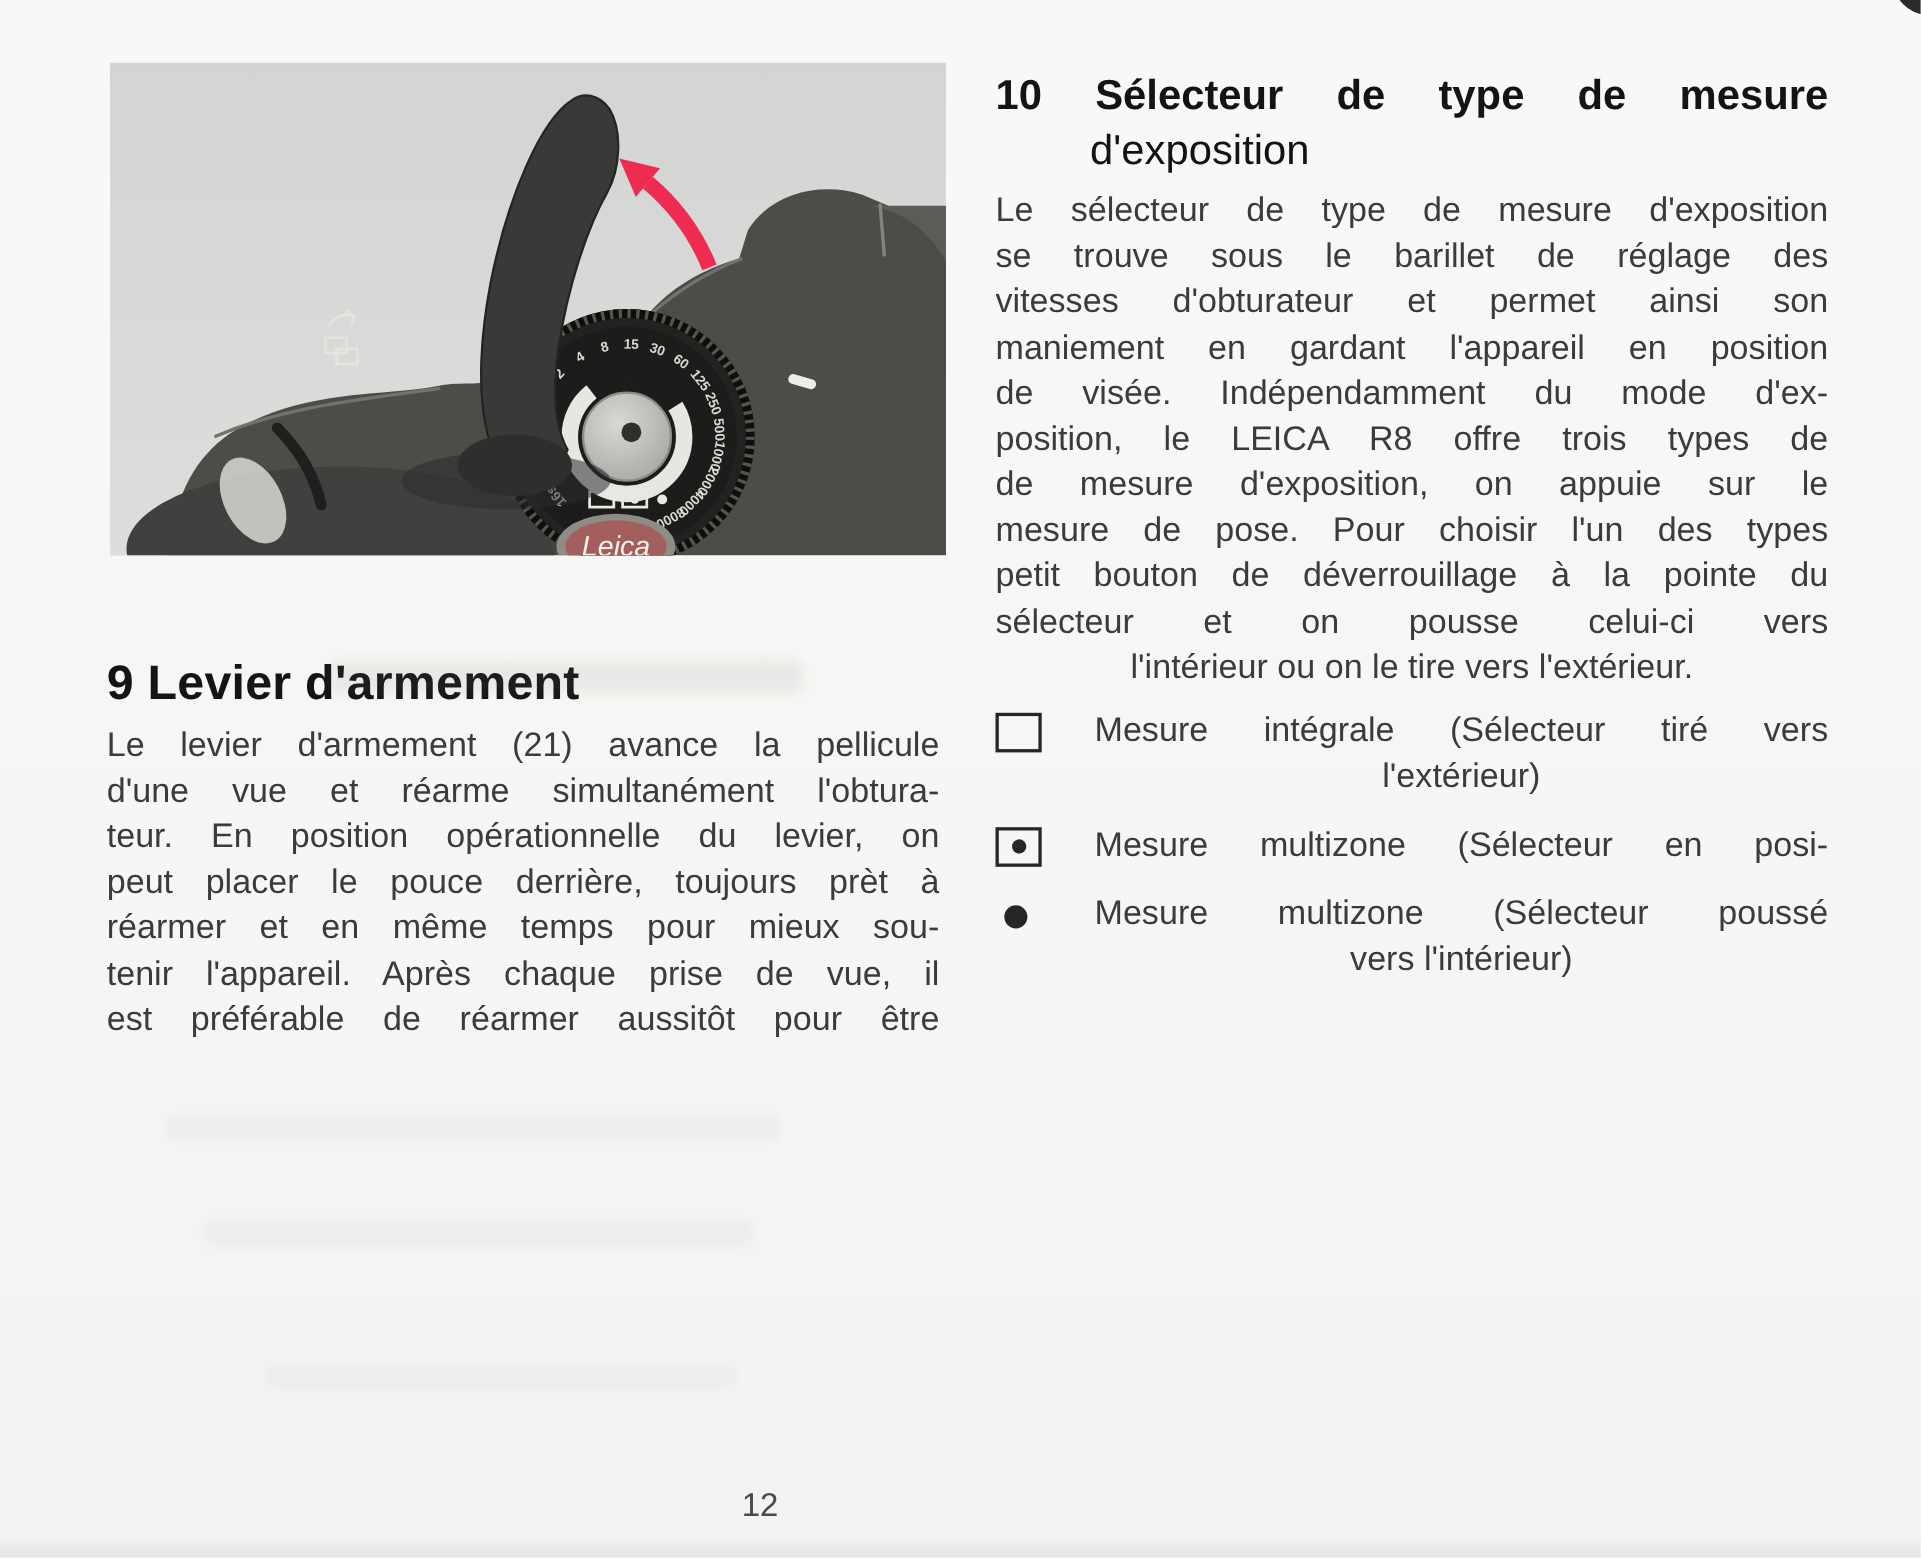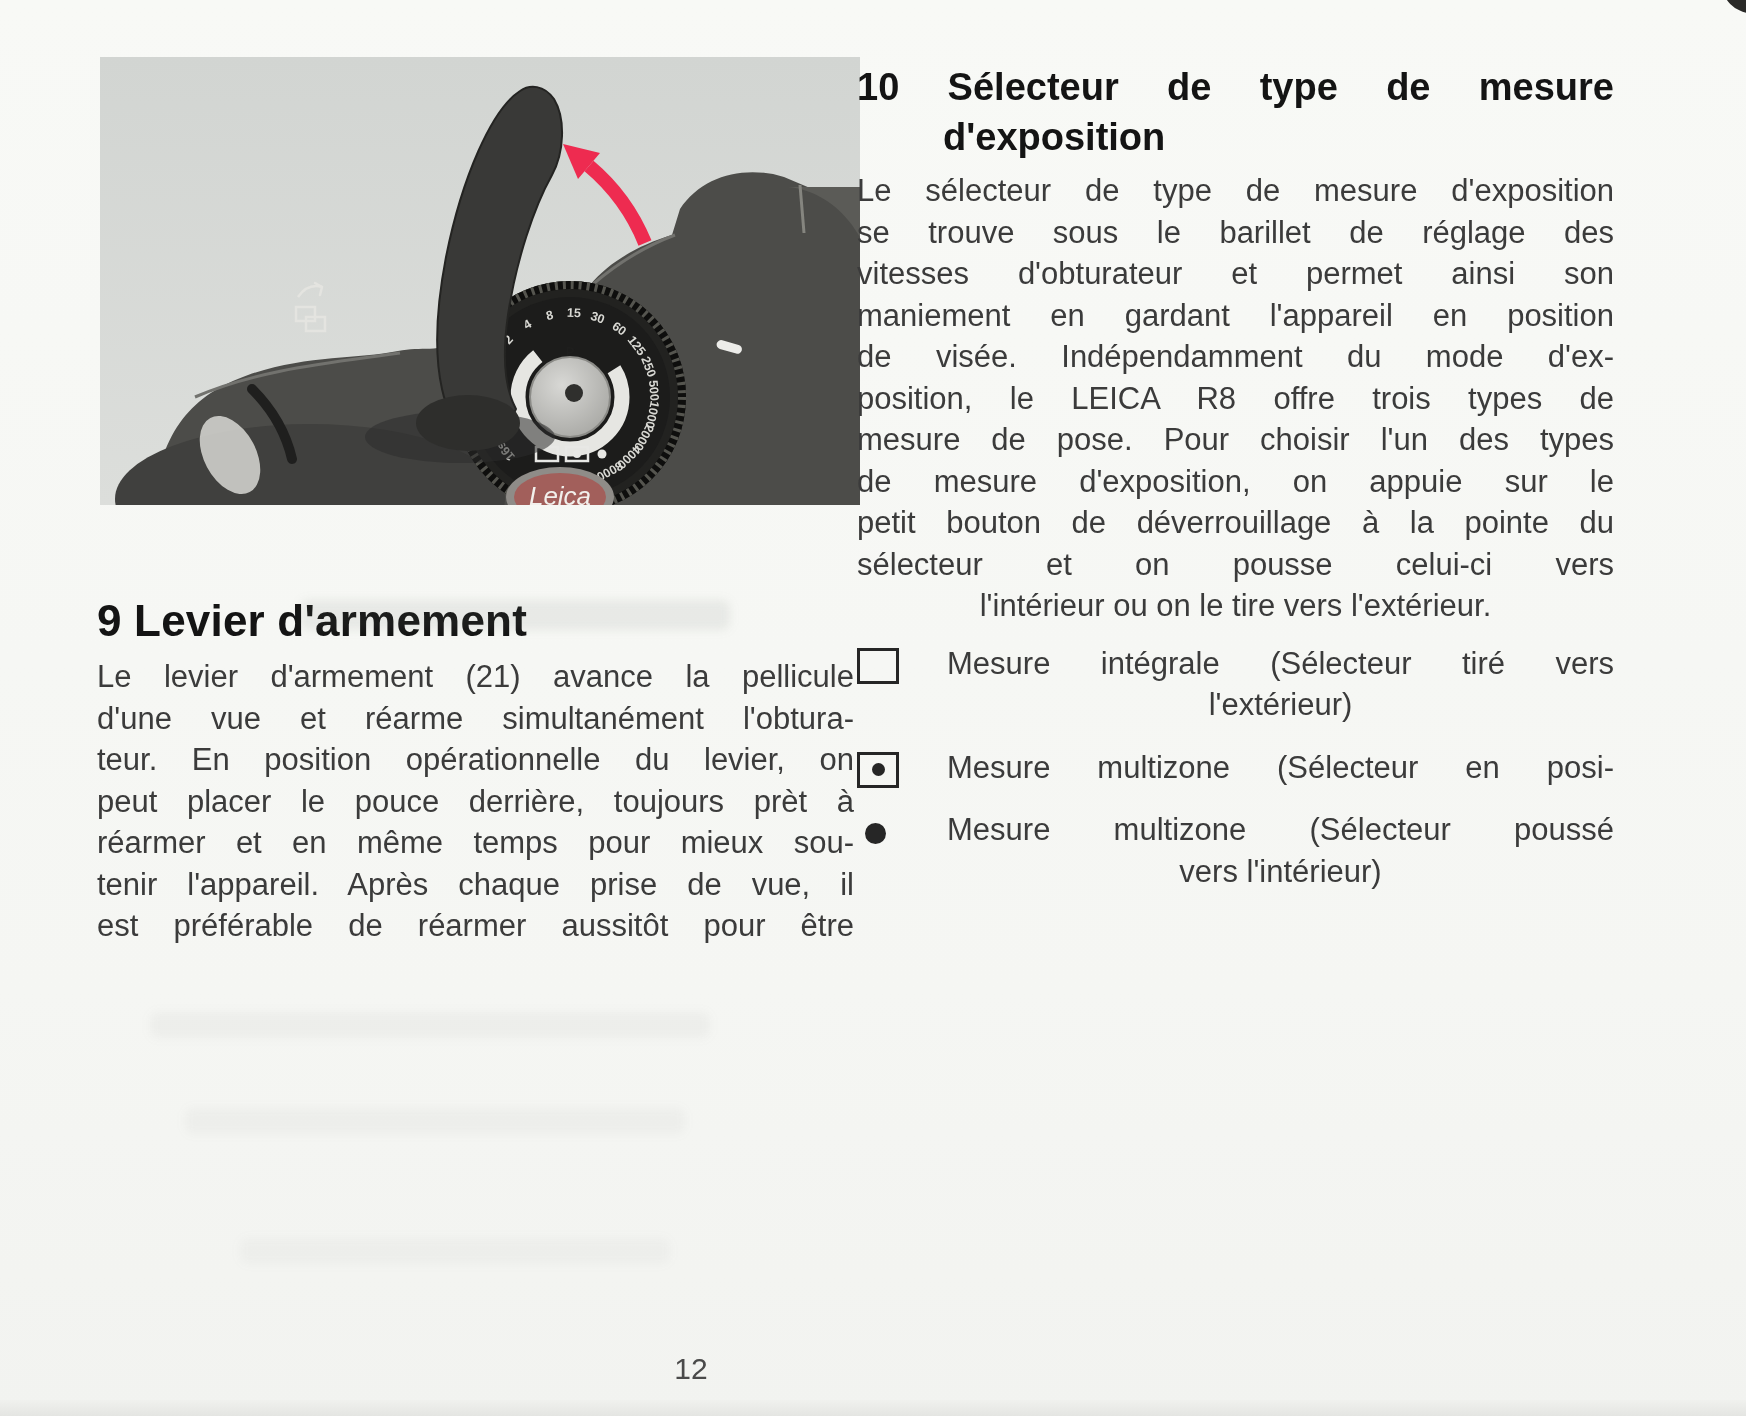--- a/index.html
+++ b/index.html
@@ -20,26 +20,26 @@
     background:#2a2a28;border-radius:0 0 0 90%;transform:rotate(8deg);}
 
   
   .photo{position:absolute;left:100px;top:57px;width:760px;height:448px;
     background:#d7dad6;overflow:hidden;}
   .photo svg{display:block;}
 
   
   .col{position:absolute;width:757px;}
   .col-left{left:97px;top:596px;}
-  .col-right{left:857px;top:62px;}
+  .col-right{left:905px;top:62px;}
 
   .h-left{font-size:44px;font-weight:bold;color:#141414;margin:0 0 10px 0;letter-spacing:.2px;}
   .h-right-l1{font-size:38px;font-weight:bold;color:#141414;line-height:50px;
     text-align:justify;text-align-last:justify;white-space:nowrap;overflow:hidden;}
-  .h-right-l2{font-size:38px;font-weight:bold;color:#141414;line-height:50px;padding-left:86px;margin-bottom:8px;}
+  .h-right-l2{font-size:38px;font-weight:normal;color:#141414;line-height:50px;padding-left:86px;margin-bottom:8px;}
 
   .bodytext{font-size:31px;line-height:41.5px;color:#3b3b3b;}
   .jline{text-align:justify;text-align-last:justify;white-space:nowrap;overflow:hidden;}
   .lline{text-align:center;white-space:nowrap;overflow:hidden;}
 
   .bullets{margin-top:16px;}
   .bullet{display:flex;margin-bottom:21px;}
   .bullet .sym{flex:0 0 90px;padding-top:5px;}
   .sq{display:block;width:36px;height:30px;border:3.5px solid #262626;background:transparent;position:relative;}
   .sq .dotInner{position:absolute;left:50%;top:50%;width:13px;height:13px;margin:-6.5px 0 0 -6.5px;border-radius:50%;background:#262626;}
@@ -178,22 +178,22 @@
   <div class="col col-right">
     <div class="h-right-l1">10 Sélecteur de type de mesure</div>
     <div class="h-right-l2">d'exposition</div>
     <div class="bodytext">
         <div class="jline">Le sélecteur de type de mesure d'exposition</div>
         <div class="jline">se trouve sous le barillet de réglage des</div>
         <div class="jline">vitesses d'obturateur et permet ainsi son</div>
         <div class="jline">maniement en gardant l'appareil en position</div>
         <div class="jline">de visée. Indépendamment du mode d'ex-</div>
         <div class="jline">position, le LEICA R8 offre trois types de</div>
+        <div class="jline">de mesure d'exposition, on appuie sur le</div>
         <div class="jline">mesure de pose. Pour choisir l'un des types</div>
-        <div class="jline">de mesure d'exposition, on appuie sur le</div>
         <div class="jline">petit bouton de déverrouillage à la pointe du</div>
         <div class="jline">sélecteur et on pousse celui-ci vers</div>
         <div class="lline">l'intérieur ou on le tire vers l'extérieur.</div>
       </div>
 
     <div class="bullets bodytext">
       <div class="bullet">
         <span class="sym">
           <span class="sq"></span>
         </span>

